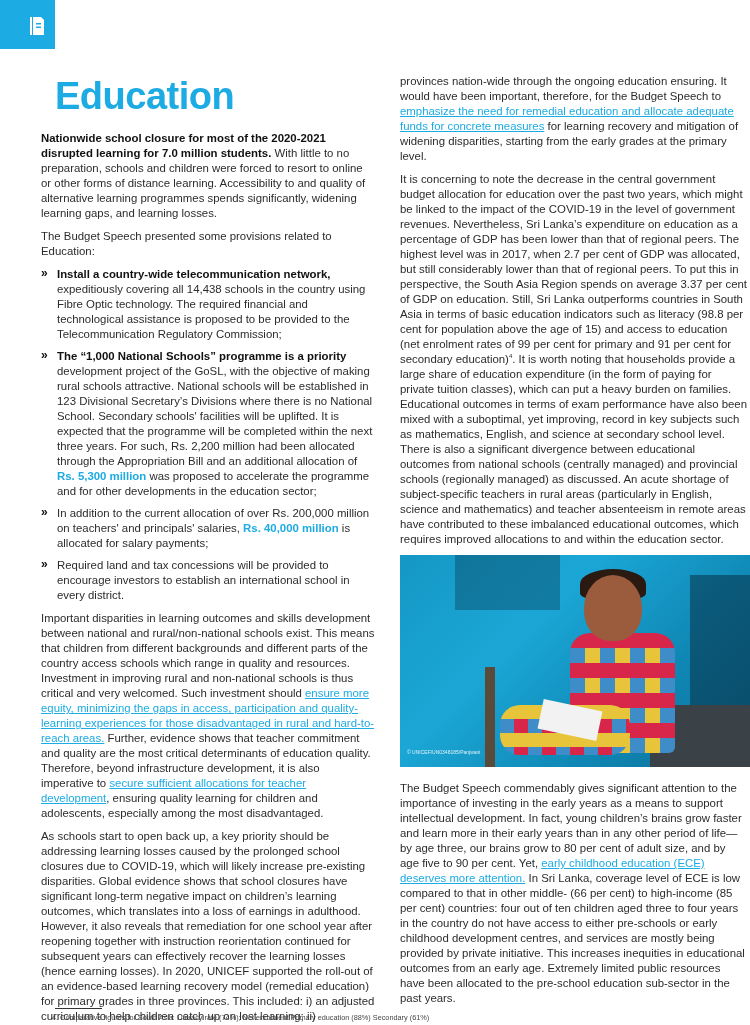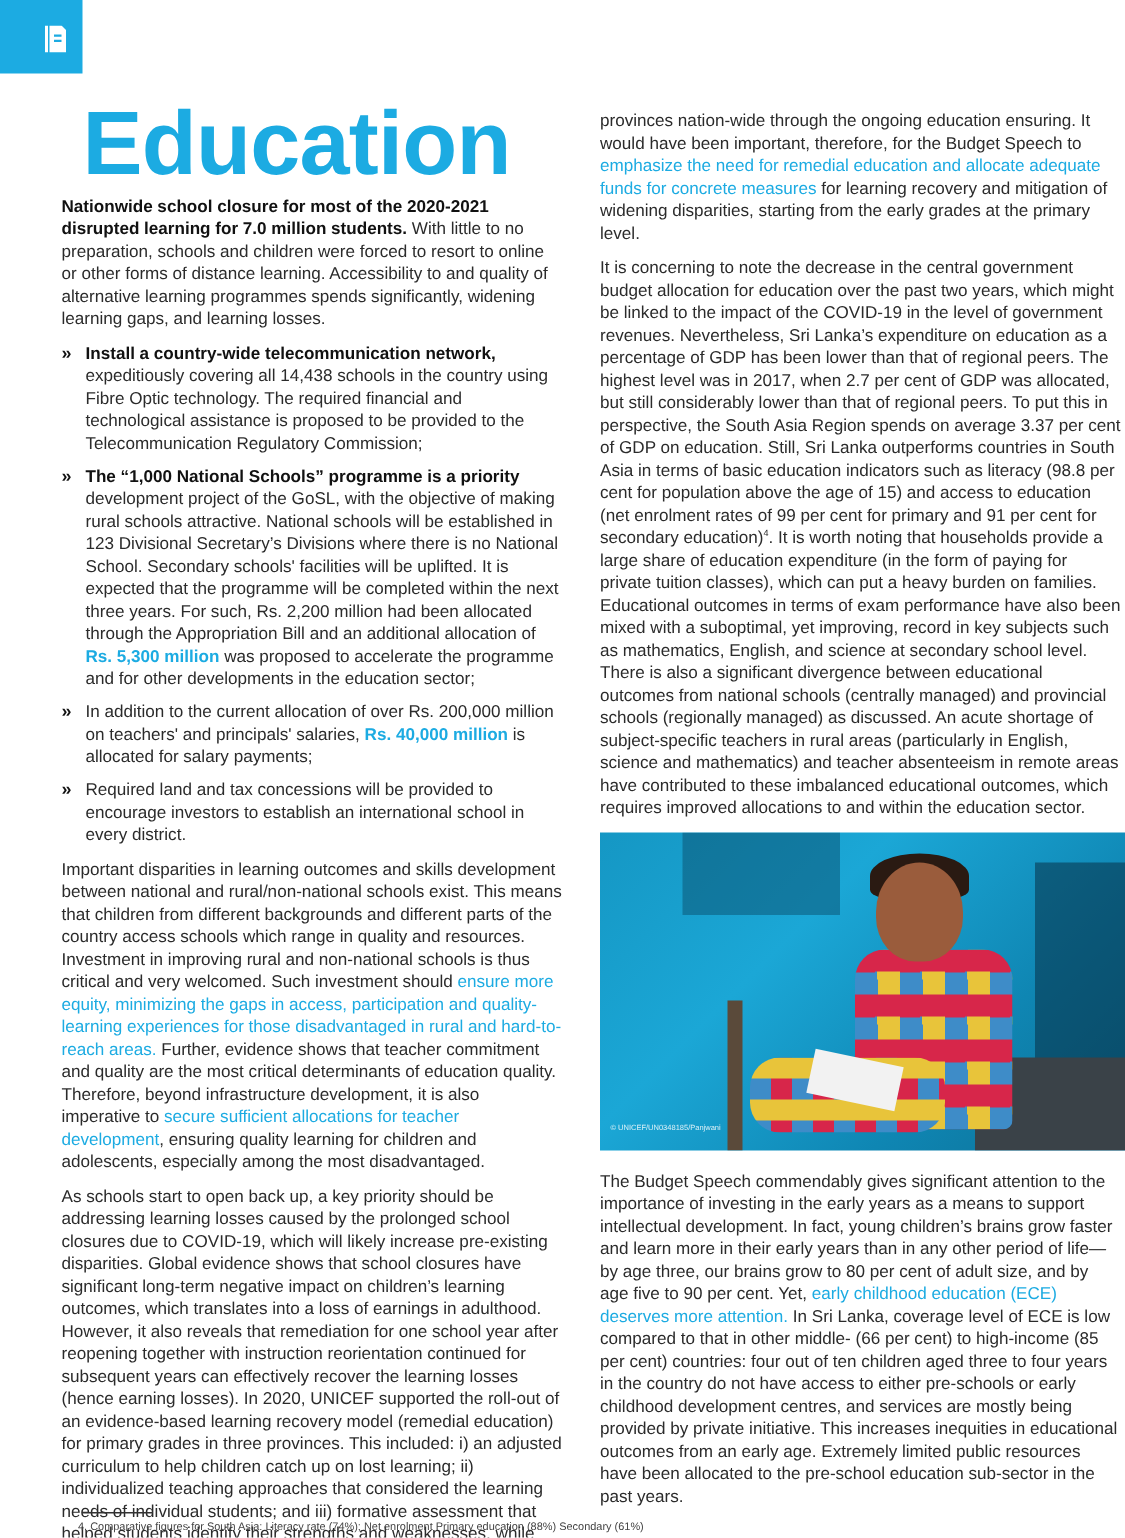--- a/index.html
+++ b/index.html
@@ -8,32 +8,32 @@
 
     .corner-tab {
       position: absolute; left: 0; top: 0; width: 55px; height: 49px;
       background: #1cabe2;
     }
     .corner-tab svg { position: absolute; left: 30px; top: 17px; }
 
     .title {
       position: absolute; left: 55px; top: 72px;
       font-family: "Liberation Sans", sans-serif; font-weight: bold;
-      font-size: 60px; color: #1cabe2; letter-spacing: -0.5px; line-height: 48px;
+      font-size: 38px; color: #1cabe2; letter-spacing: -0.5px; line-height: 48px;
     }
 
     .col {
       position: absolute; font-size: 11.4px; line-height: 15px; color: #2b2b2b;
     }
     .col-left { left: 41px; top: 131px; width: 334px; }
     .col-right { left: 400px; top: 74px; width: 347px; }
 
     p { margin-bottom: 8px; }
     .b { font-weight: bold; color: #111; }
-    .hl { color: #1cabe2; }
+    .hl { color: #1cabe2; text-decoration: underline; }
     .hlb { color: #1cabe2; font-weight: bold; }
 
     ul.bullets { list-style: none; margin-bottom: 8px; }
     ul.bullets li { position: relative; padding-left: 16px; margin-bottom: 7px; }
     ul.bullets li .mark {
       position: absolute; left: 0; top: -1px; font-weight: bold; font-size: 12px; color: #111;
     }
 
     .photo {
       position: relative; width: 350px; height: 212px; margin: 6px 0 14px 0;
@@ -96,20 +96,21 @@
     <rect x="6" y="9.5" width="5" height="1.5" fill="#1cabe2"></rect>
   </svg>
 </div>
 
 <h1 class="title">Education</h1>
 
 <div class="col col-left">
   <p>
     <span class="b">Nationwide school closure for most of the 2020-2021 disrupted learning for 7.0 million students.</span><span> With little to no preparation, schools and children were forced to resort to online or other forms of distance learning. Accessibility to and quality of alternative learning programmes spends significantly, widening learning gaps, and learning losses.</span>
   </p>
+  <p>The Budget Speech presented some provisions related to Education:</p>
 
   <ul class="bullets">
     <li>
       <span class="mark">»</span>
       <span class="b">Install a country-wide telecommunication network,</span><span> expeditiously covering all 14,438 schools in the country using Fibre Optic technology. The required financial and technological assistance is proposed to be provided to the Telecommunication Regulatory Commission;</span>
     </li>
     <li>
       <span class="mark">»</span>
       <span class="b">The “1,000 National Schools” programme is a priority</span><span> development project of the GoSL, with the objective of making rural schools attractive. National schools will be established in 123 Divisional Secretary’s Divisions where there is no National School. Secondary schools' facilities will be uplifted. It is expected that the programme will be completed within the next three years. For such, Rs. 2,200 million had been allocated through the Appropriation Bill and an additional allocation of </span><span class="hlb">Rs. 5,300 million</span><span> was proposed to accelerate the programme and for other developments in the education sector;</span>
     </li>

